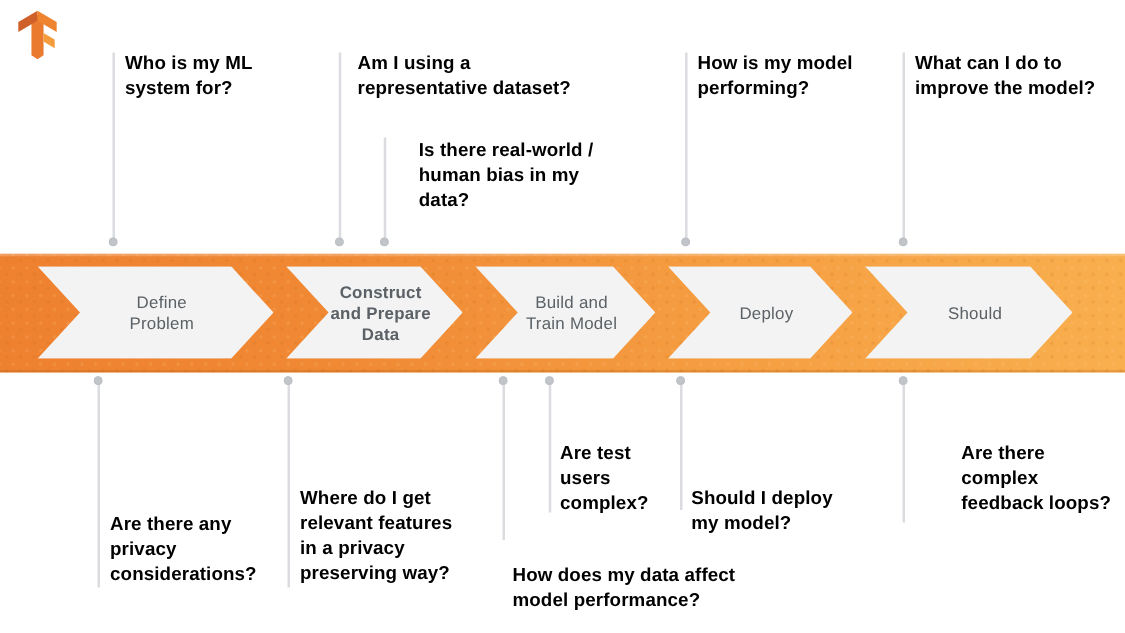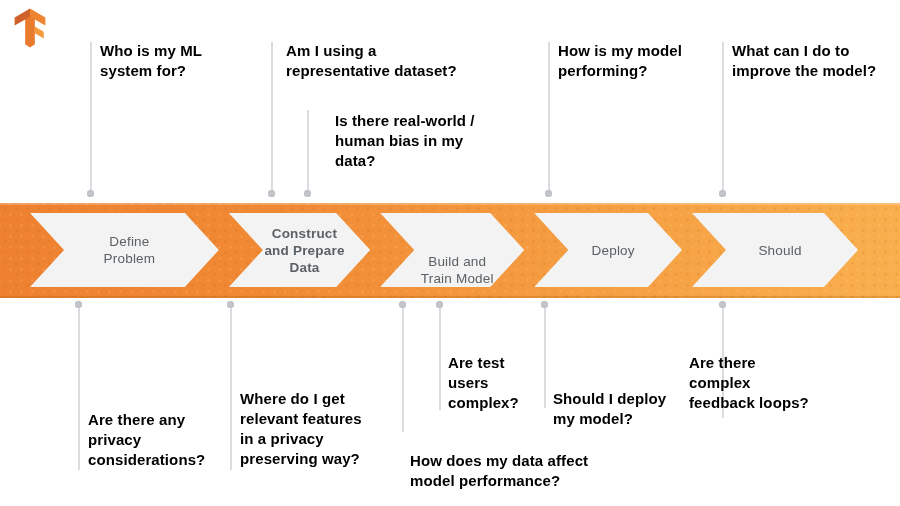--- a/index.html
+++ b/index.html
@@ -28,21 +28,21 @@
   .chev{
     background:#F2F3F2;
     clip-path:polygon(0% 0%, calc(100% - 34px) 0%, 100% 50%, calc(100% - 34px) 100%, 0% 100%, 34px 50%);
     display:flex;align-items:center;justify-content:center;
     padding:0 20px 0 30px;box-sizing:border-box;
   }
   .chev span{
     color:#5B6166;font-size:13.5px;line-height:17px;text-align:center;
     white-space:pre-line;letter-spacing:.2px;
   }
-  .c1{flex:1.52;} .c2{flex:1.0;font-weight:bold;} .c3{flex:1.03;align-items:flex-end;} .c4{flex:1.07;} .c5{flex:1.27;}
+  .c1{flex:1.52;} .c2{flex:1.0;font-weight:bold;} .c3{flex:1.03;} .c4{flex:1.07;} .c5{flex:1.27;}
   
   .conn{position:absolute;width:2px;background:#DADCDF;}
   .dot{
     position:absolute;left:-3px;width:7px;height:7px;border-radius:50%;
     background:#C2C5C9;box-shadow:inset 0 0 0 1.5px #BFC2C6;
   }
   .conn-top .dot{bottom:-4px;}
   .conn-bottom .dot{top:-4px;}
   
   .q{
@@ -140,17 +140,17 @@
 relevant features
 in a privacy
 preserving way?</div>
   <div class="q" style="left:448px;top:353px;">Are test
 users
 complex?</div>
   <div class="q" style="left:410px;top:451px;">How does my data affect
 model performance?</div>
   <div class="q" style="left:553px;top:373px;margin-top:16px;">Should I deploy
 my model?</div>
-  <div class="q" style="left:689px;top:353px;">Are there
+  <div class="q" style="left:769px;top:353px;">Are there
 complex
 feedback loops?</div>
 
 </div>
 
 </body></html>

